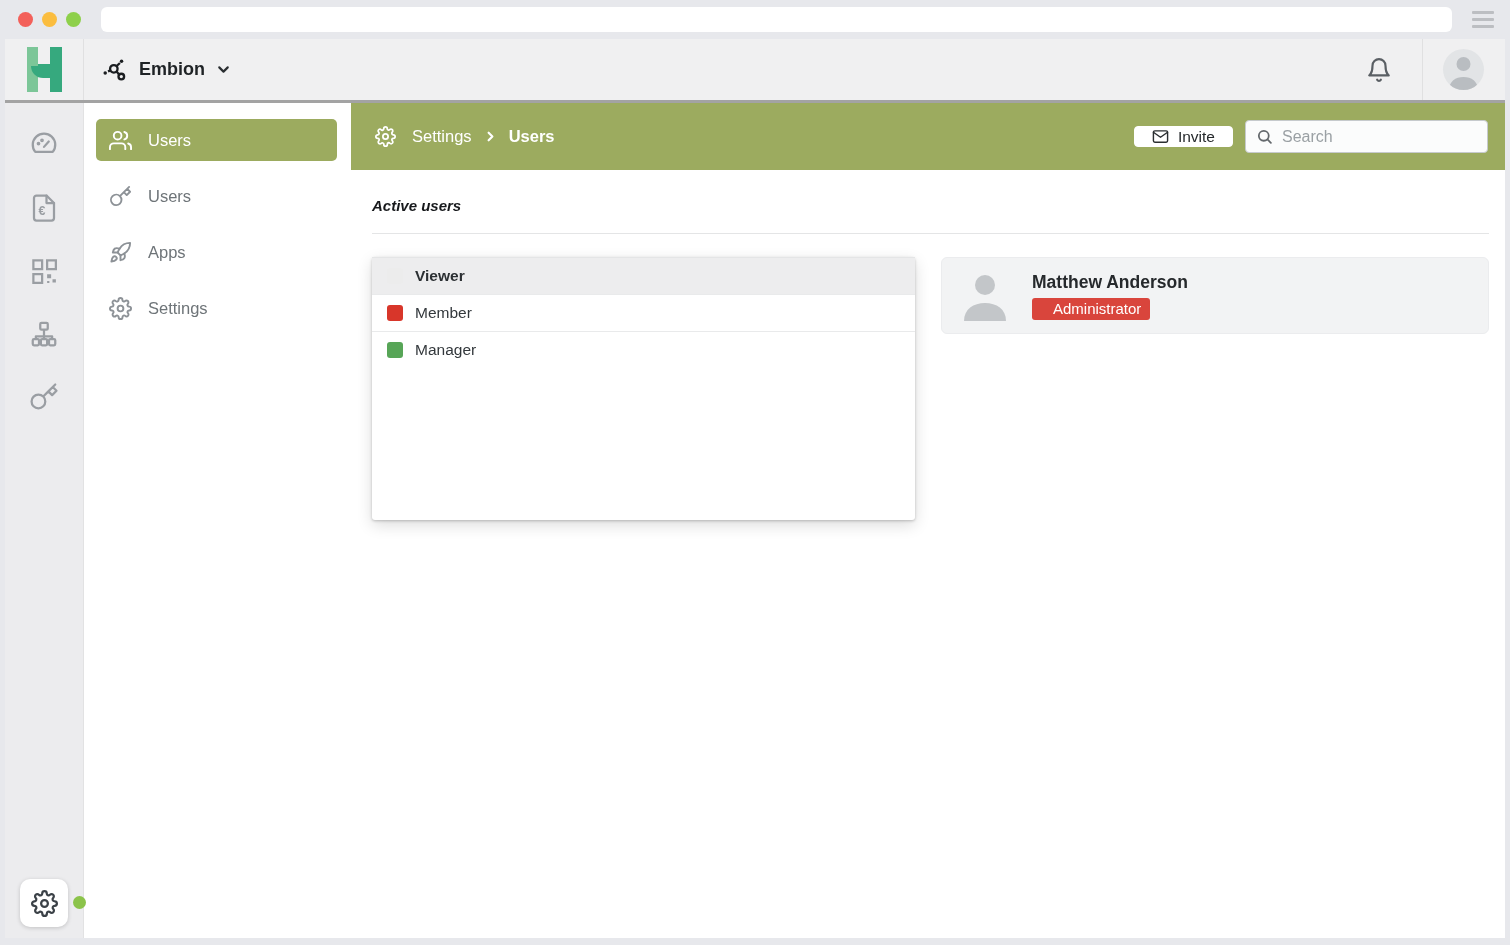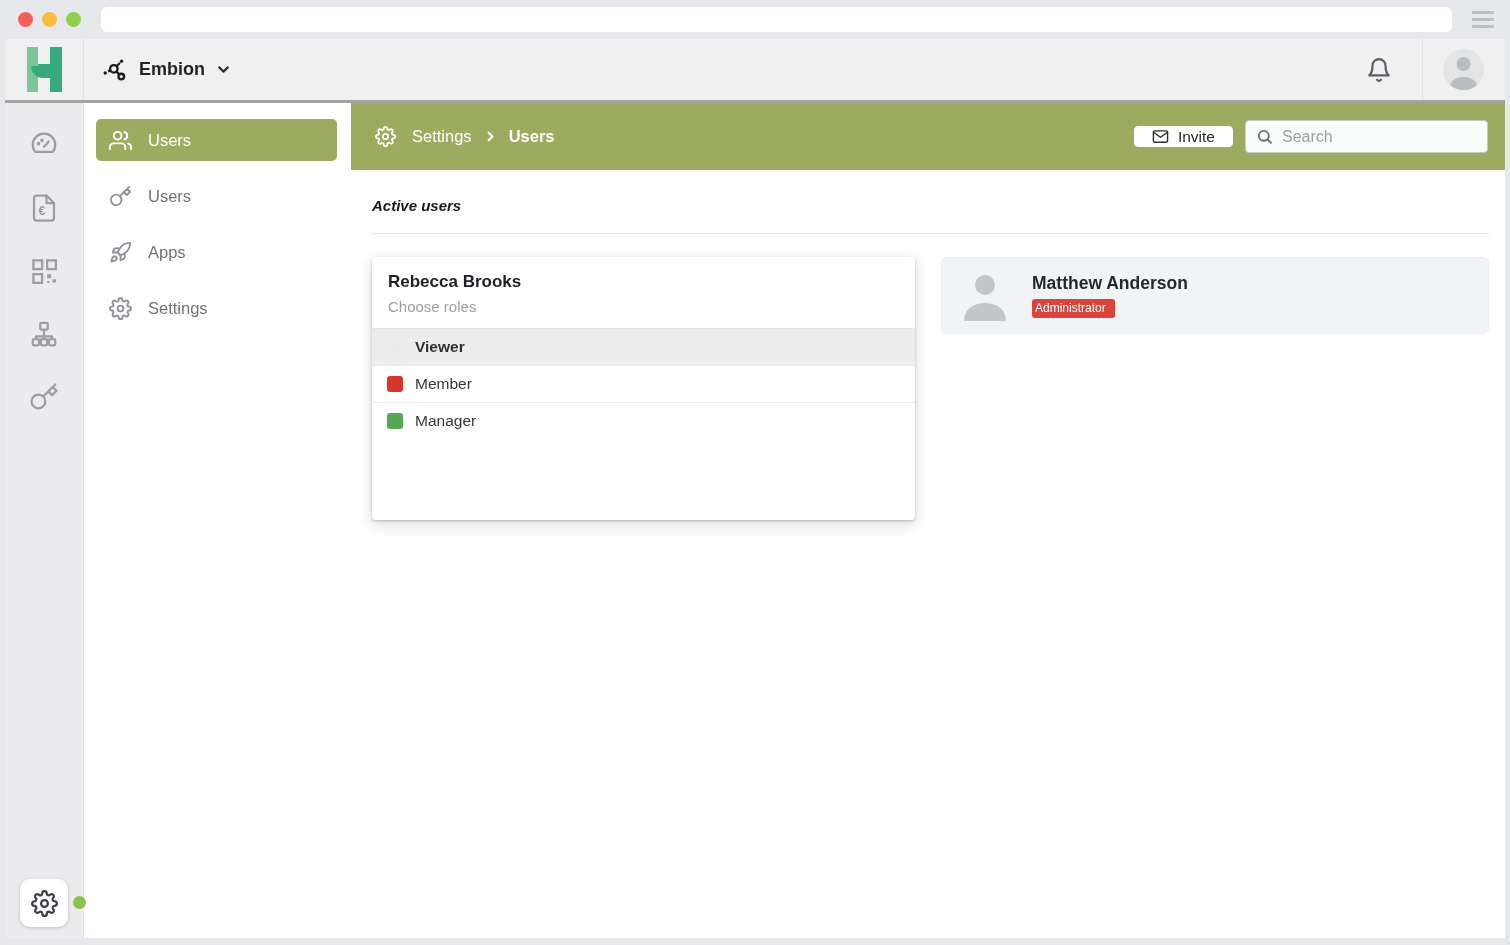--- a/index.html
+++ b/index.html
@@ -82,21 +82,21 @@
   .role-user-name { font-size:17px; font-weight:bold; color:#1c1f23; }
   .role-subtitle { font-size:15px; color:#9ba0a4; margin-top:6px; }
   .role-option { height:37px; display:flex; align-items:center; gap:12px; padding-left:15px; font-size:15.5px; color:#33383c; cursor:pointer; border-top:1px solid #e9eaeb; }
   .role-option.highlighted { background:#ededee; font-weight:bold; color:#2c3033; border-top-color:#e4e5e6; }
   .swatch { width:16px; height:16px; border-radius:3px; flex:0 0 auto; }
 
   
   .user-card { flex:1; height:77px; background:#f2f3f4; border:1px solid #ebecee; border-radius:6px; display:flex; align-items:center; padding:0 20px; gap:24px; }
   .user-avatar { width:46px; height:50px; flex:0 0 auto; }
   .user-name { font-size:17.5px; font-weight:bold; color:#26292c; }
-  .role-badge { display:inline-block; margin-top:5px; padding:2px 9px 3px 3px; border-radius:3px; color:#ffffff; font-size:12px; }
+  .role-badge { display:inline-block; margin-top:5px; padding:2px 9px 3px 21px; border-radius:3px; color:#ffffff; font-size:15px; }
 </style>
 </head>
 <body>
 
 <div class="chrome">
   <div class="dots">
     <span class="dot red"></span>
     <span class="dot yellow"></span>
     <span class="dot green"></span>
   </div>
@@ -256,24 +256,20 @@
         </div>
       </div>
 
       <div class="content">
         <h1 class="page-title">Active users</h1>
         <div class="title-divider"></div>
 
         <div class="cards-row">
 
           <div class="role-card">
-            <div class="role-card-head">
-              <div class="role-user-name">Rebecca Brooks</div>
-              <div class="role-subtitle">Choose roles</div>
-            </div>
             <div class="role-option highlighted">
               <span class="swatch" style="background-color: rgb(236, 236, 236);"></span>
               <span>Viewer</span>
             </div>
             <div class="role-option">
               <span class="swatch" style="background-color: rgb(216, 54, 42);"></span>
               <span>Member</span>
             </div>
             <div class="role-option">
               <span class="swatch" style="background-color: rgb(87, 165, 87);"></span>

